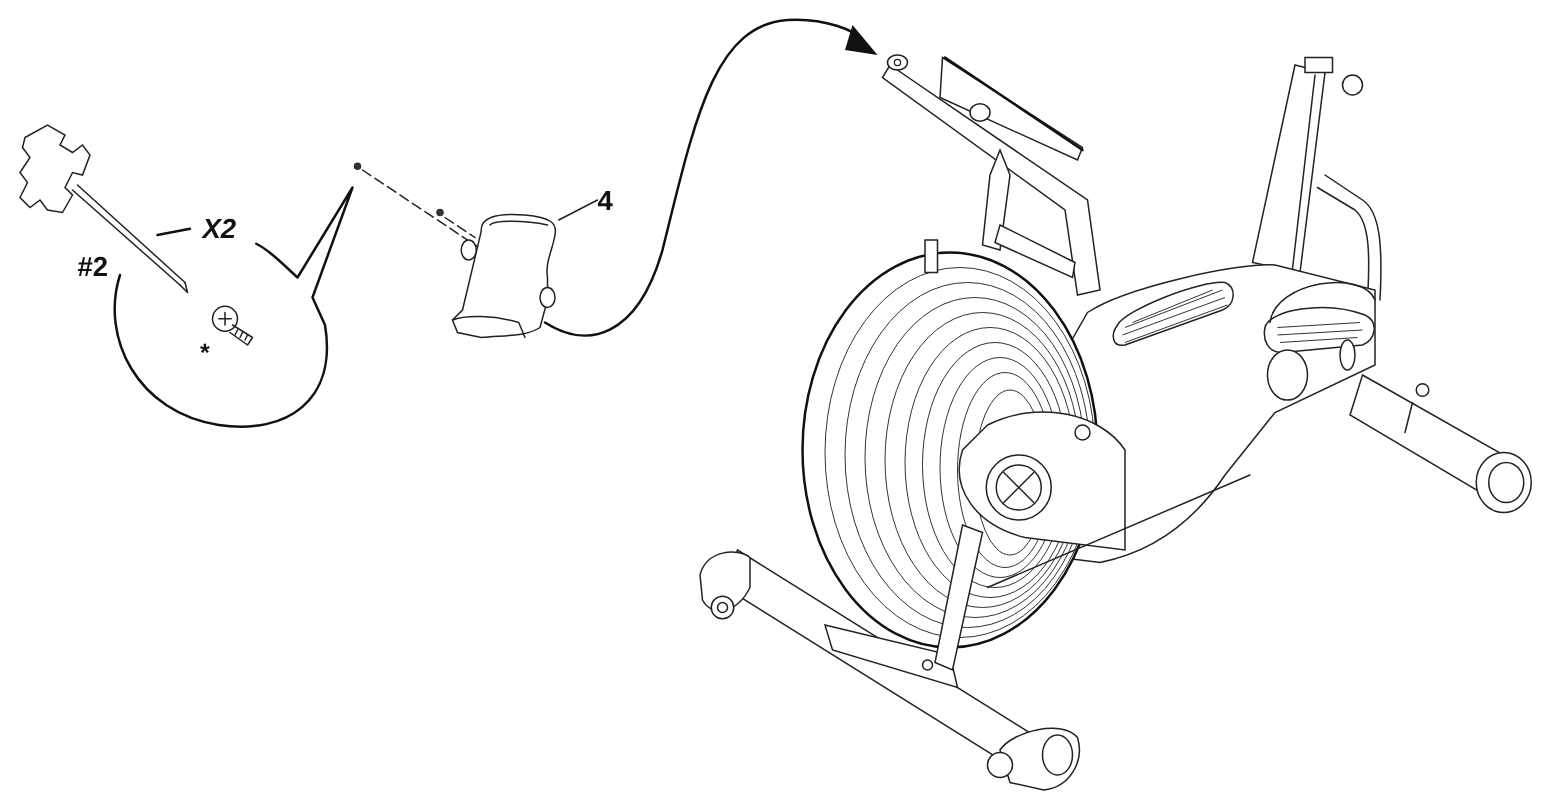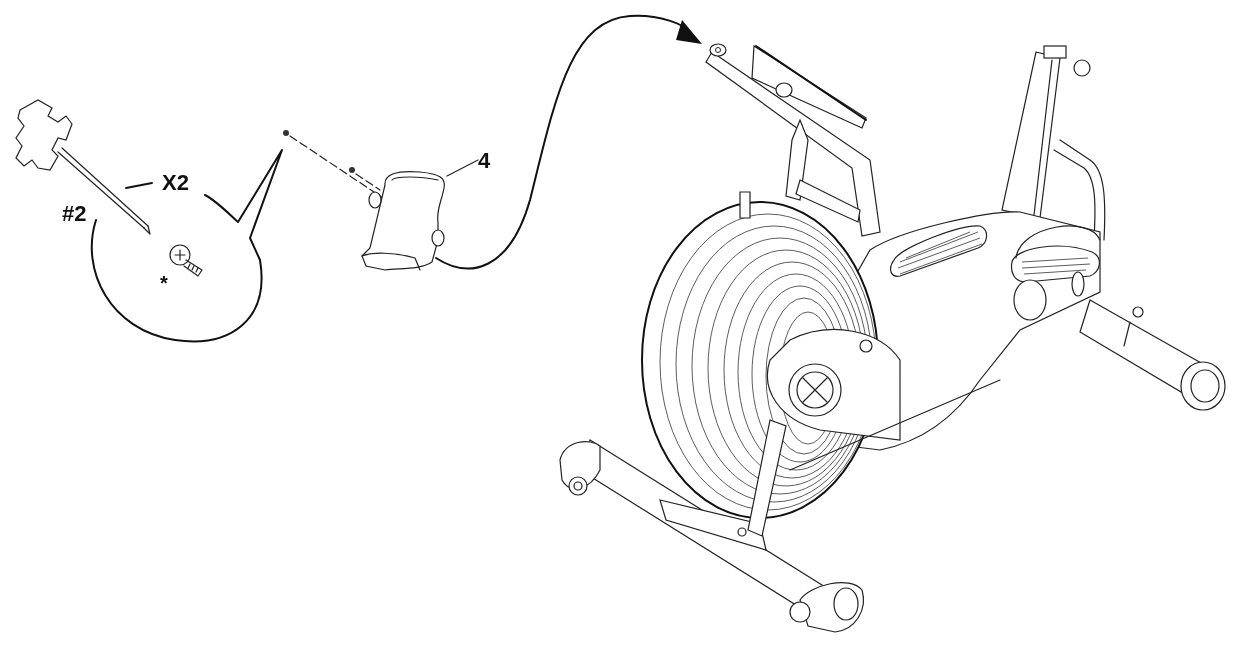--- a/index.html
+++ b/index.html
@@ -1,19 +1,19 @@
 <!DOCTYPE html>
 <html><head>
   <meta charset="utf-8">
   <style>
     html, body { margin:0; padding:0; background:#ffffff; }
     body { width:1254px; height:648px; position:relative; overflow:hidden; font-family:"Liberation Sans", sans-serif; }
     svg#diagram { position:absolute; left:0; top:0; width:1254px; height:648px; }
     .lbl { position:absolute; font-weight:bold; color:#111; font-family:"Liberation Sans", sans-serif; }
-    .lbl-x2 { left:162px; top:170px; font-size:22px; }
+    .lbl-x2 { left:162px; top:170px; font-size:22px;font-style:italic; }
     .lbl-hash2 { left:62px; top:201px; font-size:22px; }
     .lbl-star { left:160px; top:272px; font-size:20px; }
     .lbl-part4 { left:478px; top:148px; font-size:22px; }
     .stroke { fill:none; stroke:#111; stroke-width:2; stroke-linecap:round; stroke-linejoin:round; }
     .thin { fill:none; stroke:#222; stroke-width:1.2; stroke-linecap:round; stroke-linejoin:round; }
     .fillw { fill:#fff; stroke:#222; stroke-width:1.2; }
     .hatch { fill:none; stroke:#333; stroke-width:0.8; }
   </style>
 </head>
 <body>

